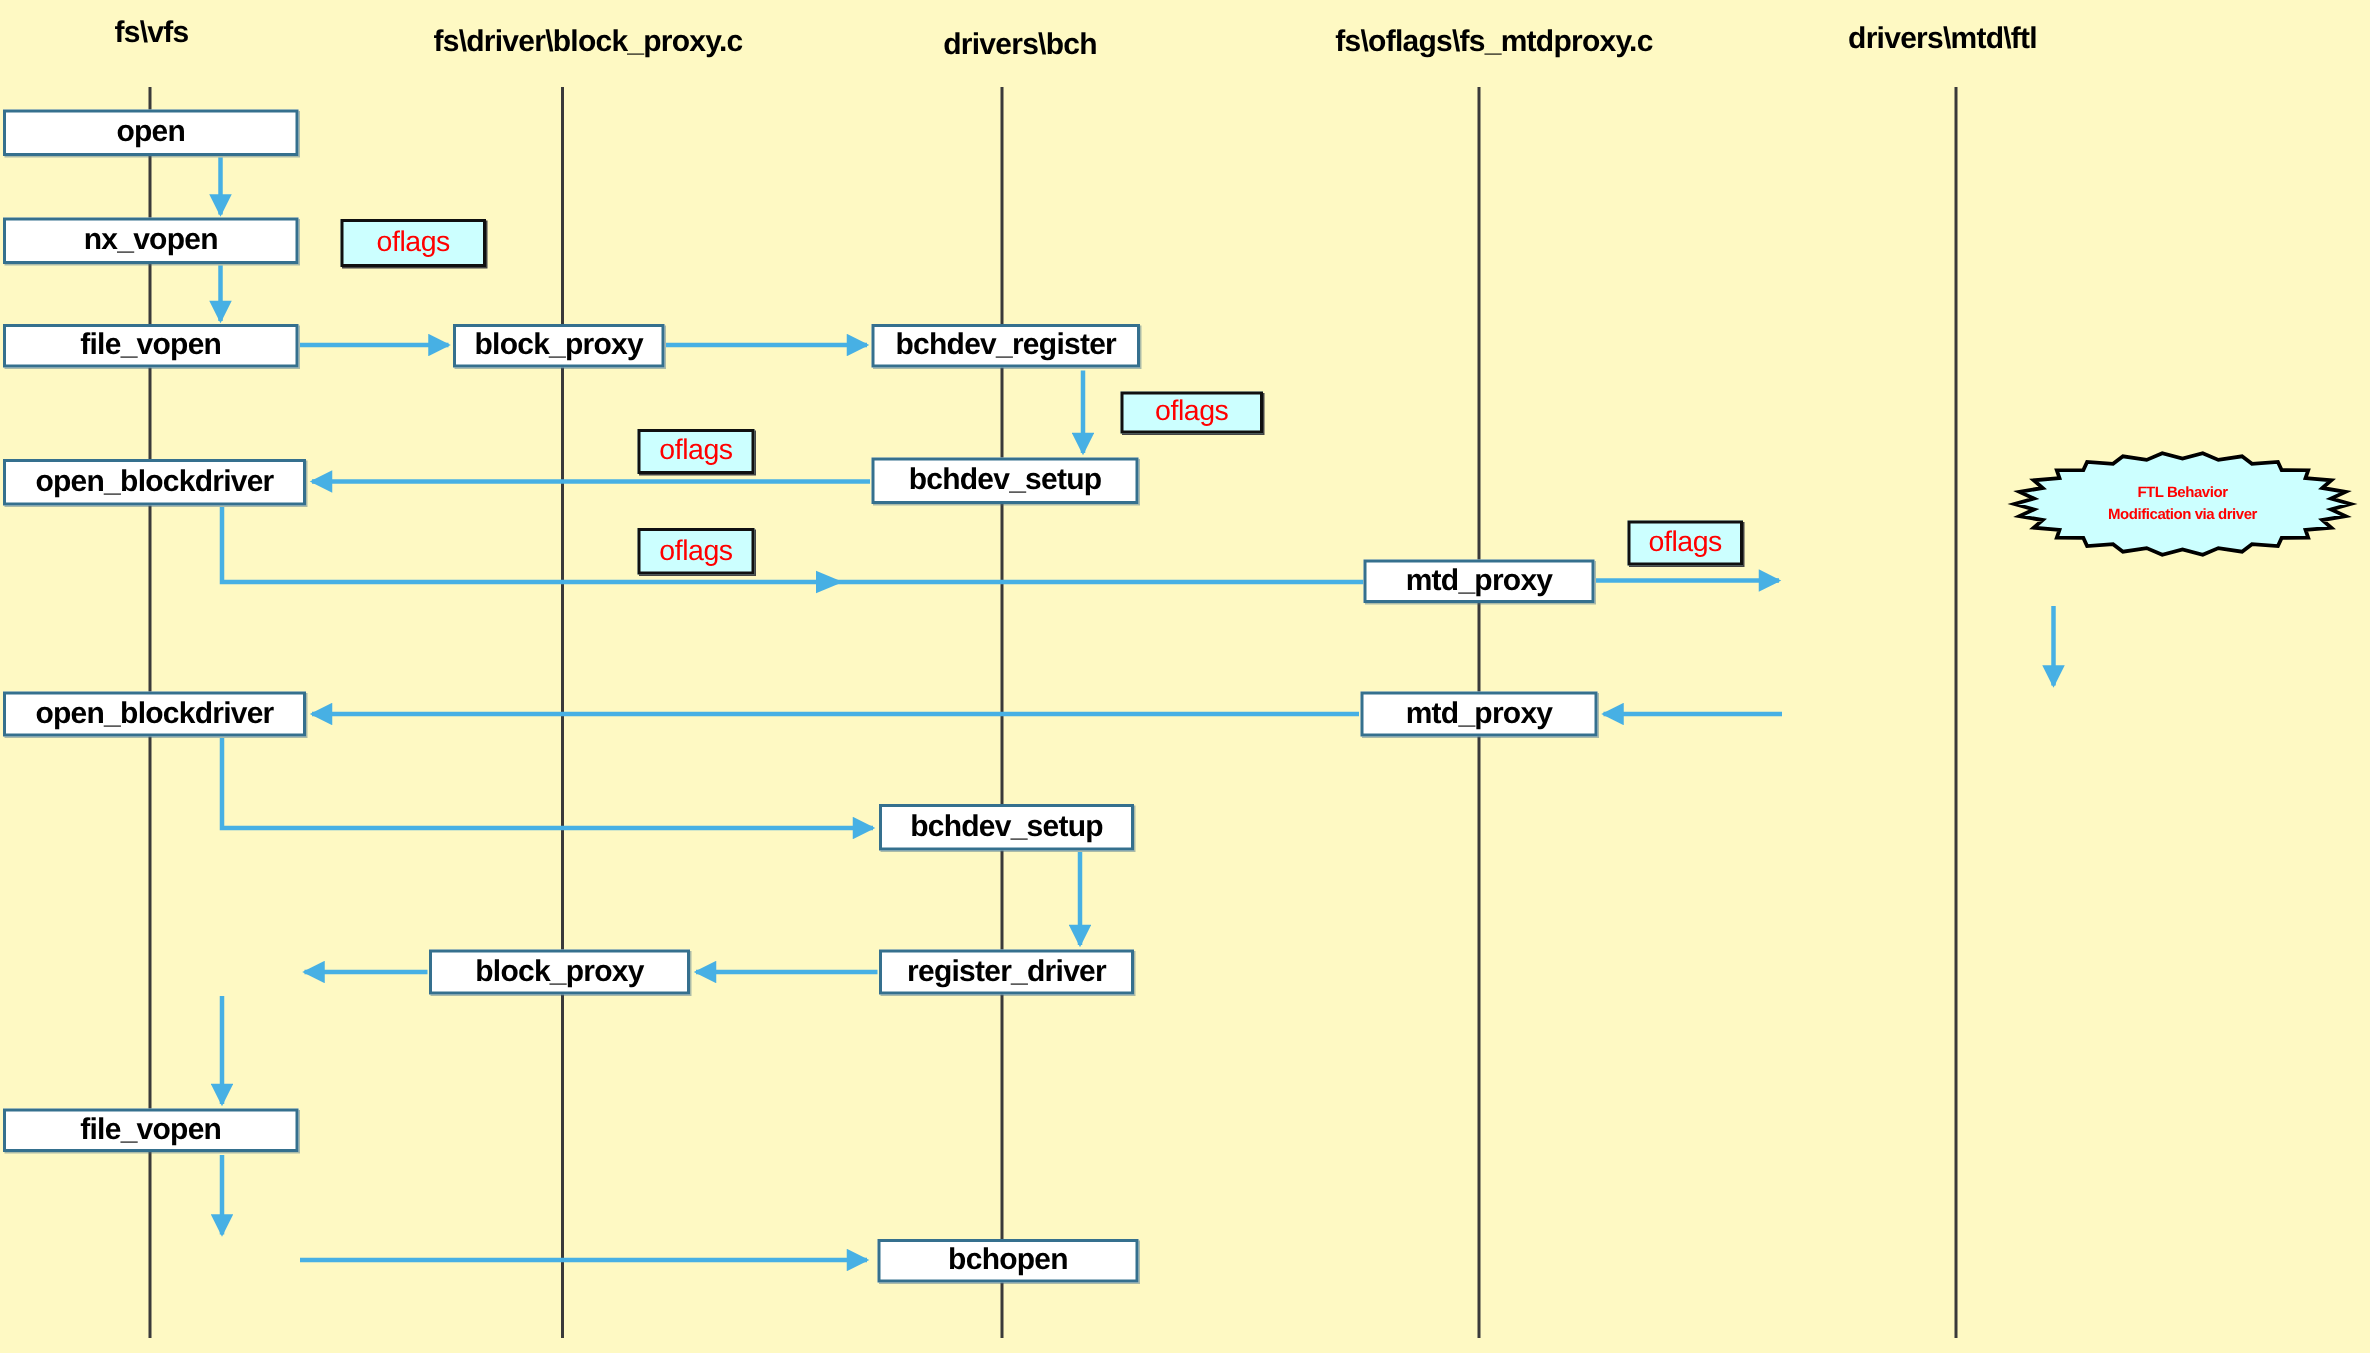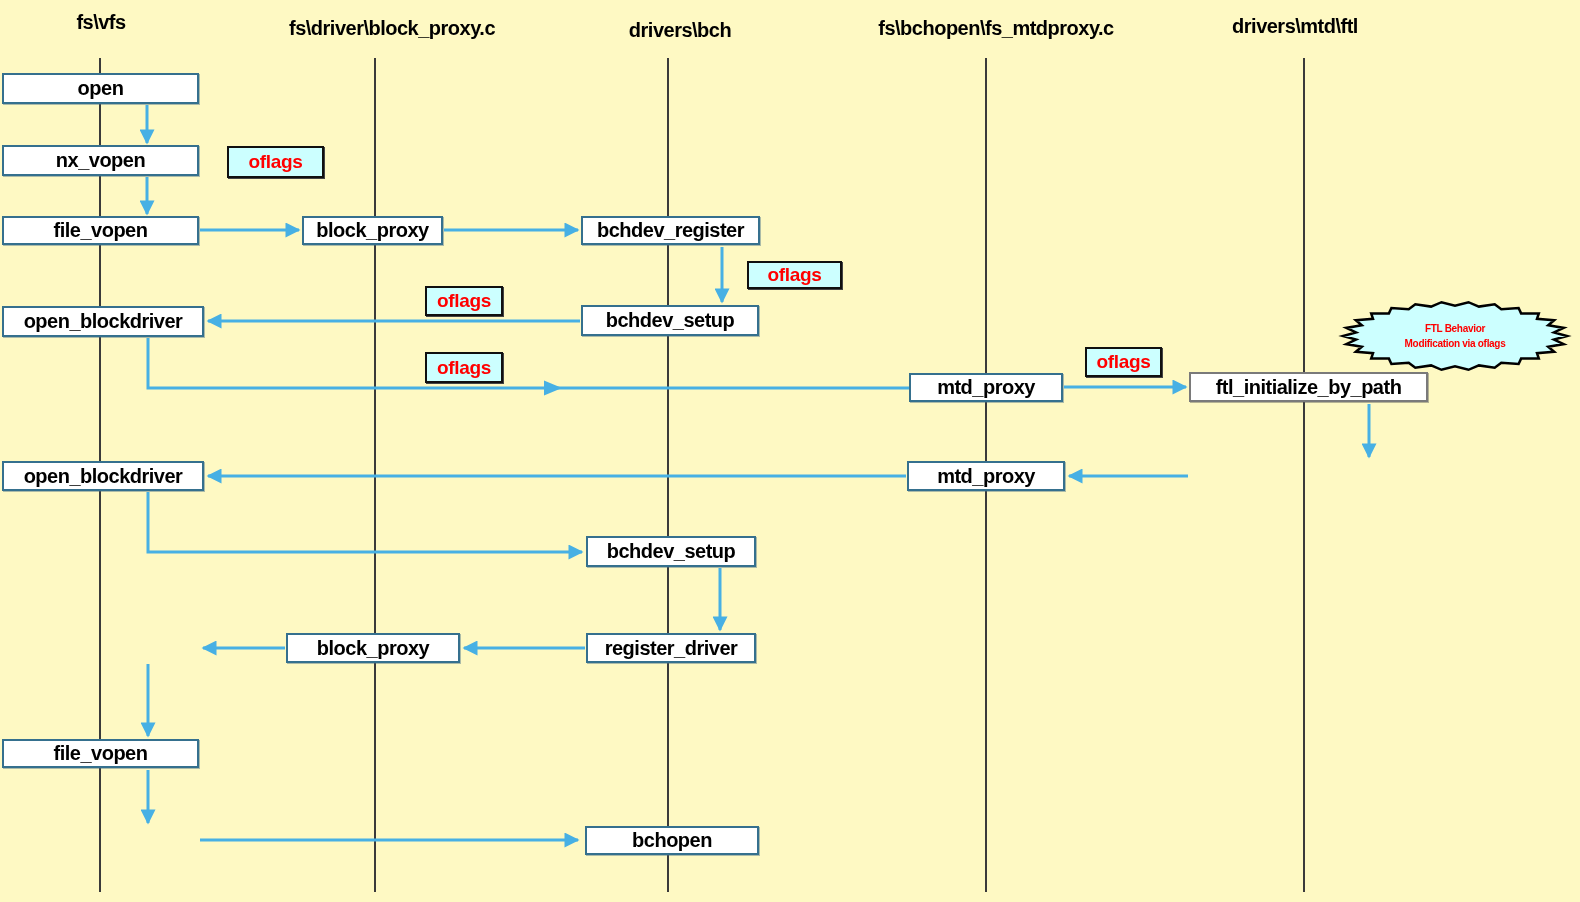--- a/index.html
+++ b/index.html
@@ -17,37 +17,37 @@
     background:#ffffff;border:2px solid #35708e;
     box-shadow:1px 1px 0 rgba(70,110,135,0.45);
     display:flex;align-items:center;justify-content:center;
     font-weight:bold;font-size:20px;color:#000;letter-spacing:-0.5px;white-space:nowrap;
   }
   .node.gray{border-color:#7a7a7a;box-shadow:1px 1px 0 rgba(90,90,90,0.45);}
   .badge{
     position:absolute;box-sizing:border-box;z-index:5;
     background:#ccffff;border:2px solid #101010;box-shadow:1px 1px 0 #444;
     display:flex;align-items:center;justify-content:center;
-    font-weight:bold;font-size:19px;color:#ff0000;letter-spacing:-0.3px;
+    font-weight:normal;font-size:19px;color:#ff0000;letter-spacing:-0.3px;
   }
   .cloud-text{
     position:absolute;z-index:6;transform:translate(-50%,-50%);
     color:#ff0000;font-weight:bold;font-size:10px;line-height:1.5;
     text-align:center;white-space:nowrap;letter-spacing:-0.3px;
   }
 </style>
 </head>
 <body>
 
 <div class="stage">
 
   <div class="hdr" style="left:101px;top:11px">fs\vfs</div>
   <div class="hdr" style="left:392px;top:17px">fs\driver\block_proxy.c</div>
   <div class="hdr" style="left:680px;top:19px">drivers\bch</div>
-  <div class="hdr" style="left:996px;top:17px">fs\bchopen\fs_mtdproxy.c</div>
+  <div class="hdr" style="left:996px;top:17px">fs\oflags\fs_mtdproxy.c</div>
   <div class="hdr" style="left:1295px;top:15px">drivers\mtd\ftl</div>
 
   <svg class="canvas" width="1580" height="902" viewBox="0 0 1580 902">
     <defs>
       <marker id="ah" viewBox="0 0 10 10" refX="9" refY="5" markerWidth="5.5" markerHeight="5" orient="auto-start-reverse">
         <path d="M0,0 L10,5 L0,10 z" fill="#47b0e4"></path>
       </marker>
     </defs>
 
     <g stroke="#3a3a3a" stroke-width="2">
@@ -85,33 +85,32 @@
   </svg>
 
   <div class="node" style="left:2px;top:73px;width:197px;height:31px">open</div>
   <div class="node" style="left:2px;top:145px;width:197px;height:31px">nx_vopen</div>
   <div class="node" style="left:2px;top:216px;width:197px;height:29px">file_vopen</div>
   <div class="node" style="left:302px;top:216px;width:141px;height:29px">block_proxy</div>
   <div class="node" style="left:581px;top:216px;width:179px;height:29px">bchdev_register</div>
   <div class="node" style="left:2px;top:306px;width:202px;height:31px">open_blockdriver</div>
   <div class="node" style="left:581px;top:305px;width:178px;height:31px">bchdev_setup</div>
   <div class="node" style="left:909px;top:373px;width:154px;height:29px">mtd_proxy</div>
-  <div class="node gray" style="left:1189px;top:372px;width:239px;height:30px">ftl_initialize_by_path</div>
   <div class="node" style="left:2px;top:461px;width:202px;height:30px">open_blockdriver</div>
   <div class="node" style="left:907px;top:461px;width:158px;height:30px">mtd_proxy</div>
   <div class="node" style="left:586px;top:536px;width:170px;height:31px">bchdev_setup</div>
   <div class="node" style="left:286px;top:633px;width:174px;height:30px">block_proxy</div>
   <div class="node" style="left:586px;top:633px;width:170px;height:30px">register_driver</div>
   <div class="node" style="left:2px;top:739px;width:197px;height:29px">file_vopen</div>
   <div class="node" style="left:585px;top:826px;width:174px;height:29px">bchopen</div>
 
   <div class="badge" style="left:227px;top:146px;width:97px;height:32px">oflags</div>
   <div class="badge" style="left:747px;top:261px;width:95px;height:28px">oflags</div>
   <div class="badge" style="left:425px;top:286px;width:78px;height:30px">oflags</div>
   <div class="badge" style="left:425px;top:352px;width:78px;height:31px">oflags</div>
   <div class="badge" style="left:1085px;top:347px;width:77px;height:30px">oflags</div>
 
   <div class="cloud-text" style="left:1455px;top:336px">
     <div>FTL Behavior</div>
-    <div>Modification via oflags</div>
+    <div>Modification via driver</div>
   </div>
 
 </div>
 
 </body></html>

